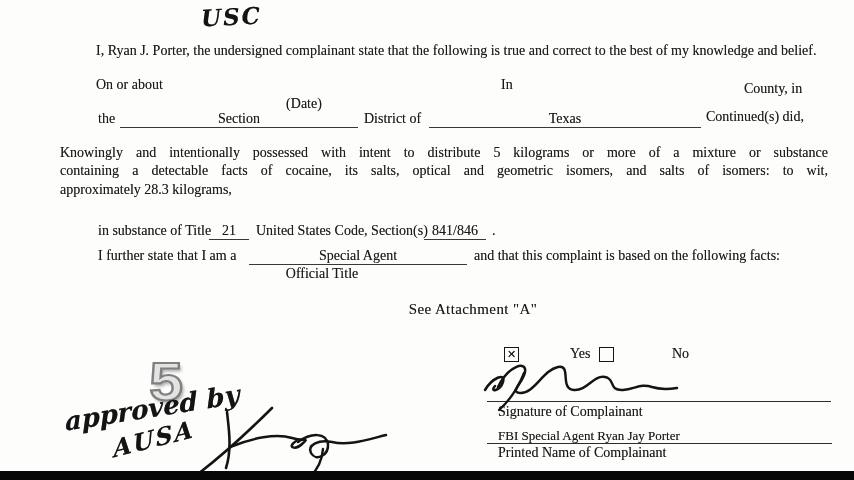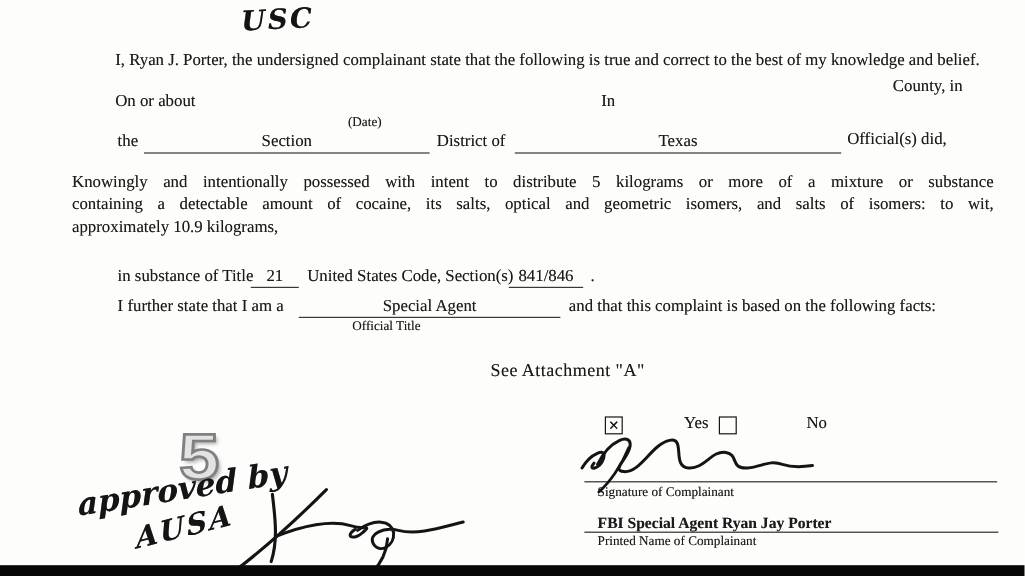--- a/index.html
+++ b/index.html
@@ -4,39 +4,39 @@
 <style>
   html,body{margin:0;padding:0;background:#ffffff;}
   .frame{
     position:relative;width:854px;height:480px;overflow:hidden;
     background:#fdfdfc;color:#1b1b1b;
     font-family:"Liberation Serif", serif;
     text-shadow:0 0 .5px rgba(40,40,40,.55);
   }
   .abs{position:absolute;}
   .t{font-size:14px;white-space:nowrap;margin-left:36px;}
-  .sm{font-size:11px;white-space:nowrap;}
+  .sm{font-size:14px;white-space:nowrap;}
   .center{text-align:center;}
   .blank{
     display:inline-block;text-align:center;
     border-bottom:1.3px solid #383838;line-height:15px;padding-bottom:1px;
   }
   .off{
     left:60px;width:768px;font-size:14px;line-height:18px;
     text-align:justify;text-align-last:justify;
   }
   .off.last{text-align-last:left;}
   .attach{font-size:15px;letter-spacing:.4px;}
   .cb{
     width:13px;height:13px;border:1.7px solid #161616;
     font-family:"DejaVu Sans", sans-serif;font-size:11px;line-height:13px;
     text-align:center;color:#111;
   }
   .rule{border-top:1.4px solid #2d2d2d;height:0;}
-  .name{font-size:13px;white-space:nowrap;font-weight:bold;}
+  .name{font-size:13px;white-space:nowrap;}
   .hand{
     font-family:"DejaVu Serif", serif;font-style:italic;font-weight:600;
     color:#141414;white-space:nowrap;
   }
   .usc{left:201px;top:3px;font-size:23px;letter-spacing:2px;transform:rotate(-3deg);}
   .appr{left:64px;top:393px;font-size:26px;transform:rotate(-9deg) skewX(-6deg);z-index:7;}
   .ausa{left:112px;top:424px;font-size:24px;letter-spacing:2px;transform:rotate(-14deg) skewX(-8deg);z-index:7;}
   .wm5{
     left:151px;top:354px;z-index:6;opacity:.95;
     font-family:"Liberation Sans", sans-serif;font-weight:800;font-size:54px;line-height:1;
@@ -53,31 +53,31 @@
 
 <div class="frame">
 
   <div class="abs hand usc">USC</div>
 
   <div class="abs t" style="left:60px;top:43px">I, Ryan J. Porter, the undersigned complainant state that the following is true and correct to the best of my knowledge and belief.</div>
 
   <span class="abs t" style="left:60px;top:77px">On or about</span>
   <span class="abs sm center" style="left:148px;top:96px;width:312px">(Date)</span>
   <span class="abs t" style="left:465px;top:77px">In</span>
-  <span class="abs t" style="left:708px;top:65px">County, in</span>
+  <span class="abs t" style="left:708px;top:81px">County, in</span>
 
   <span class="abs t" style="left:62px;top:111px">the</span>
   <span class="abs t blank" style="left:84px;top:111px;width:238px">Section</span>
   <span class="abs t" style="left:328px;top:111px">District of</span>
   <span class="abs t blank" style="left:393px;top:111px;width:272px">Texas</span>
-  <span class="abs t" style="left:670px;top:109px">Official(s) did,</span>
+  <span class="abs t" style="left:670px;top:109px">Continued(s) did,</span>
 
   <div class="abs off" style="top:144px">Knowingly and intentionally possessed with intent to distribute 5 kilograms or more of a mixture or substance</div>
-  <div class="abs off" style="top:162px">containing a detectable amount of cocaine, its salts, optical and geometric isomers, and salts of isomers: to wit,</div>
-  <div class="abs off last" style="top:181px">approximately 10.9 kilograms,</div>
+  <div class="abs off" style="top:162px">containing a detectable facts of cocaine, its salts, optical and geometric isomers, and salts of isomers: to wit,</div>
+  <div class="abs off last" style="top:181px">approximately 28.3 kilograms,</div>
 
   <span class="abs t" style="left:62px;top:223px">in substance of Title</span>
   <span class="abs t blank" style="left:173px;top:223px;width:40px">21</span>
   <span class="abs t" style="left:220px;top:223px">United States Code, Section(s)</span>
   <span class="abs t blank" style="left:388px;top:223px;width:62px">841/846</span>
   <span class="abs t" style="left:456px;top:223px">.</span>
 
   <span class="abs t blank" style="left:213px;top:248px;width:218px">Special Agent</span>
   <span class="abs t" style="left:62px;top:248px">I further state that I am a</span>
   <span class="abs sm center" style="left:213px;top:266px;width:218px">Official Title</span>

